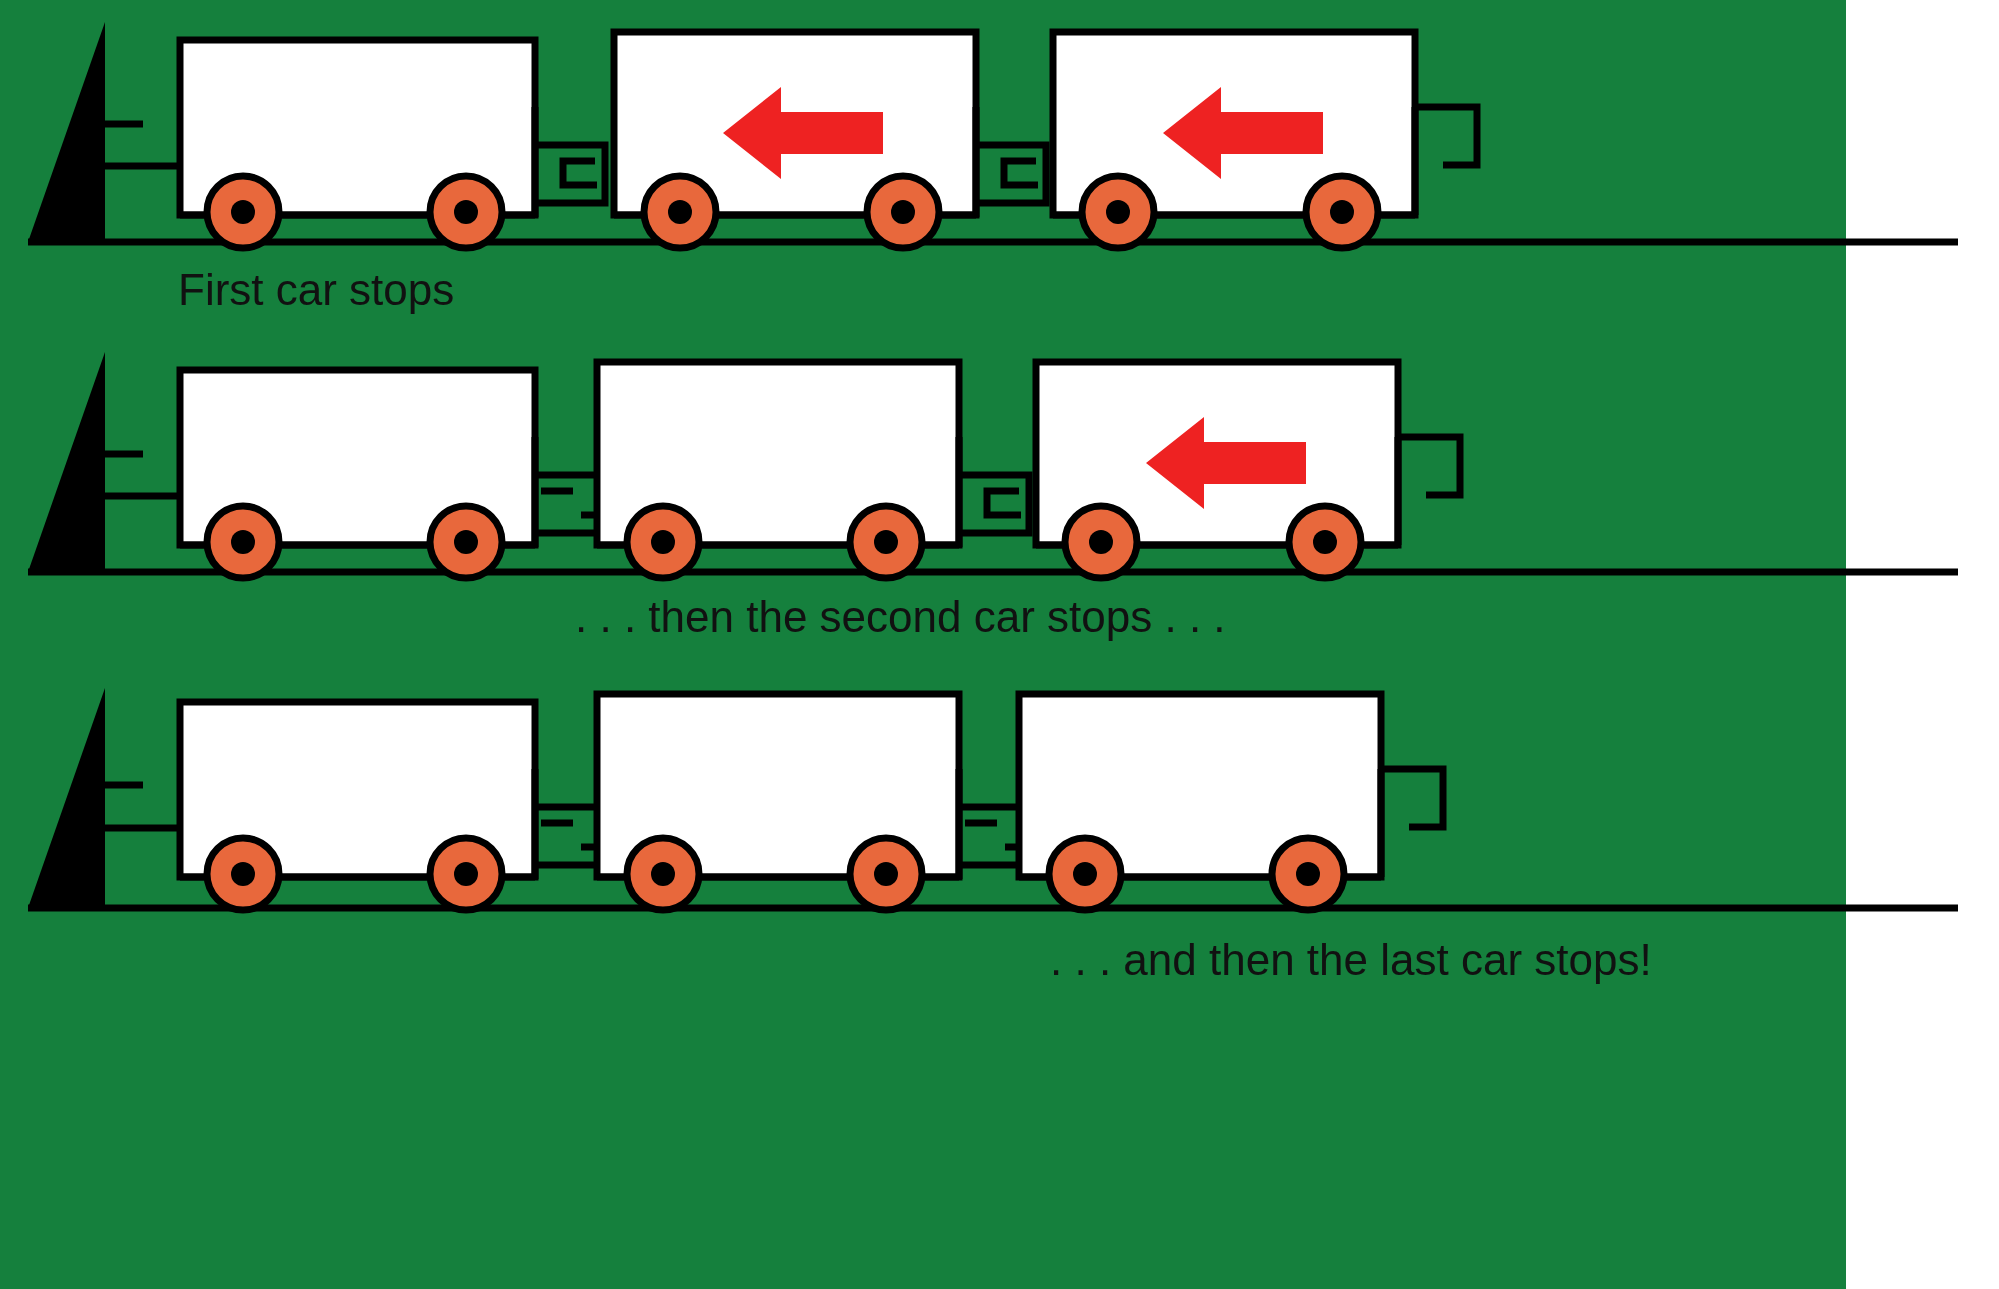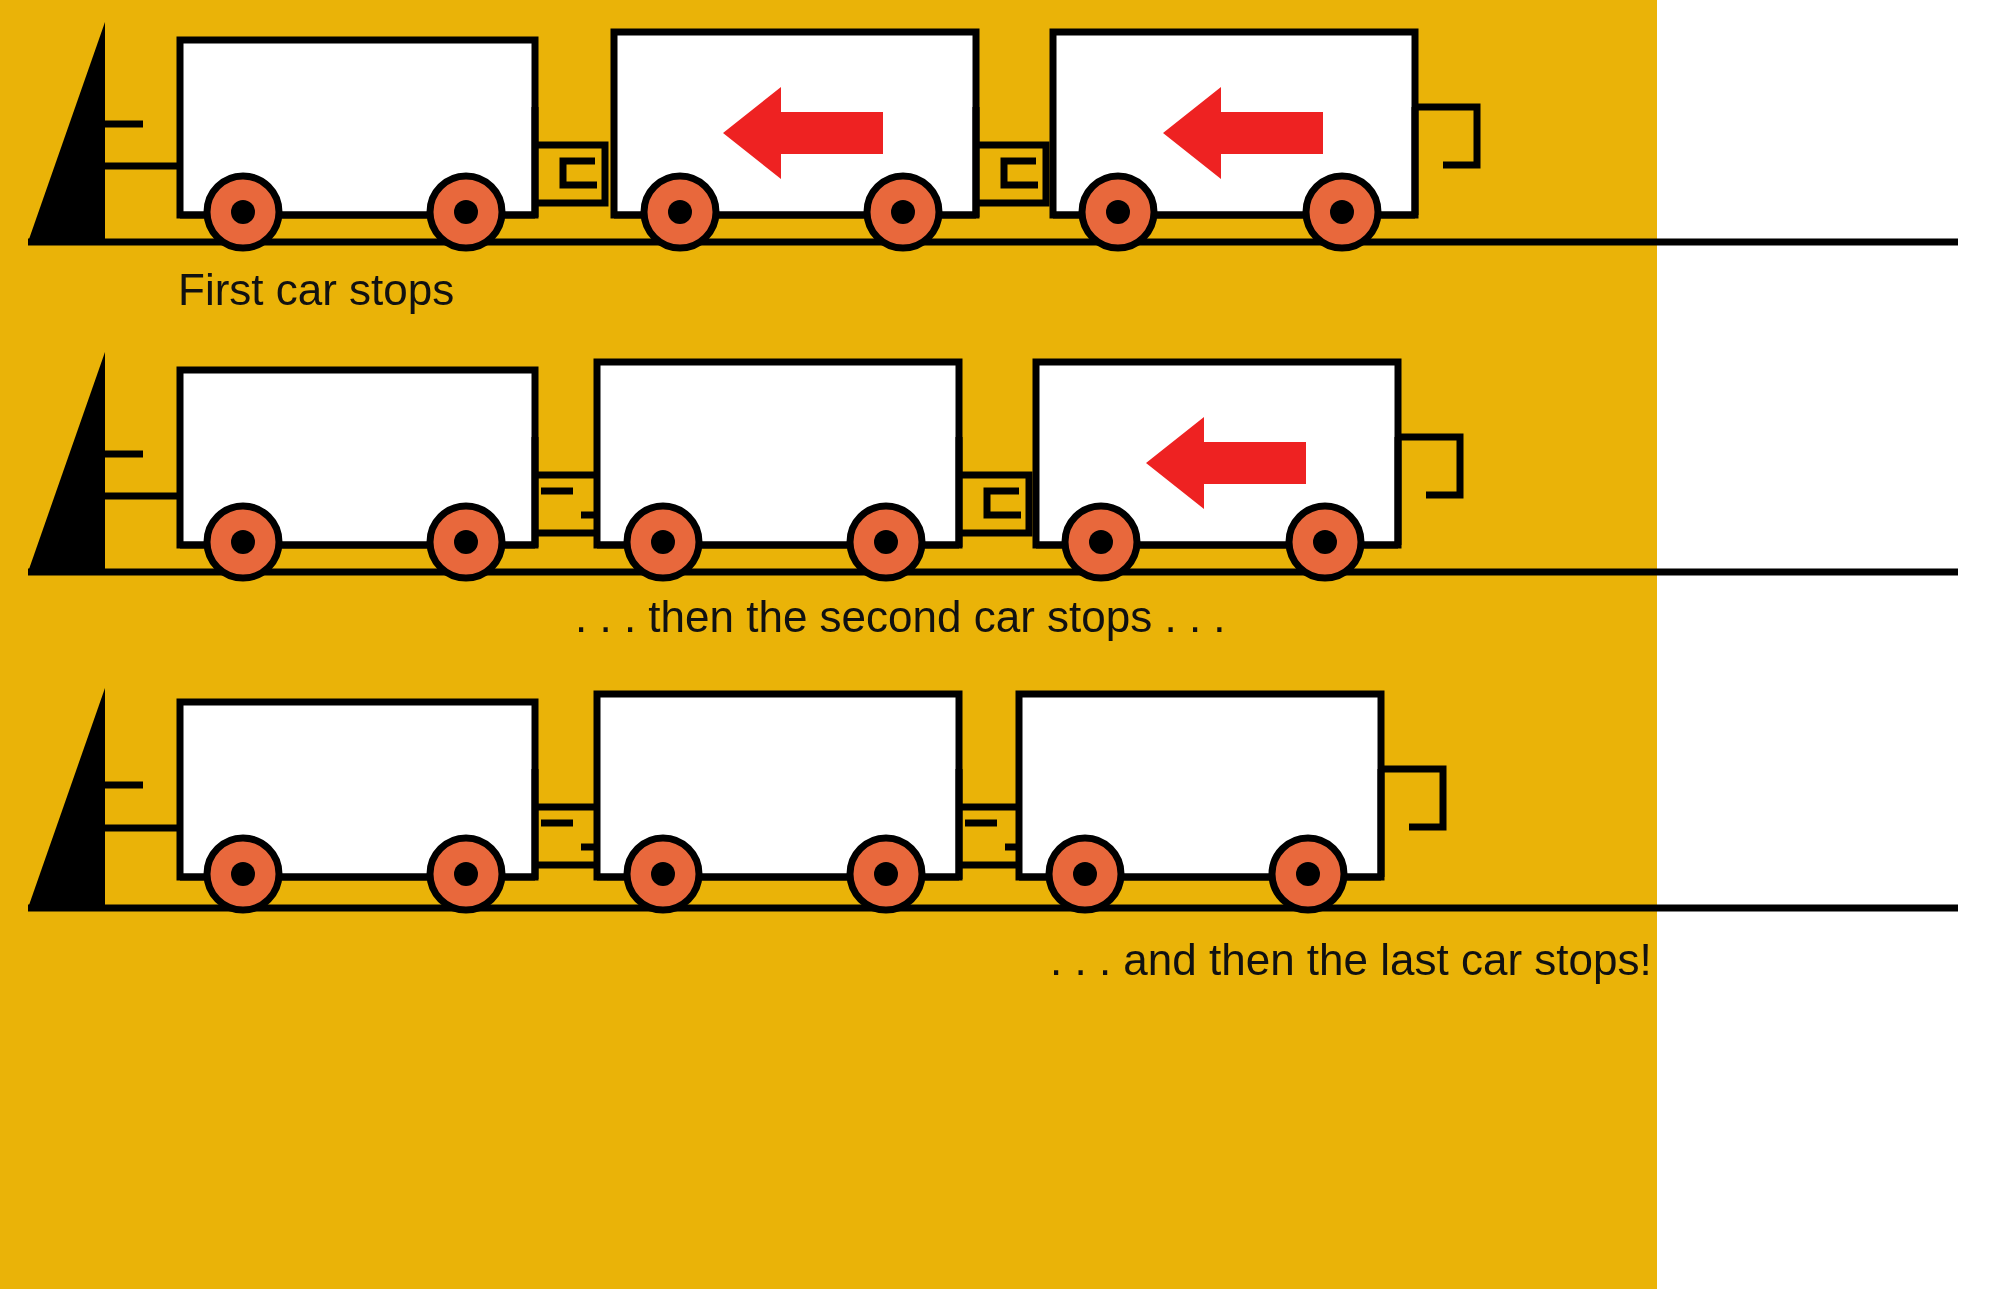--- a/index.html
+++ b/index.html
@@ -10,23 +10,23 @@
   }
   body {
     width: 1999px;
     height: 1289px;
     font-family: "Liberation Sans", sans-serif;
     overflow: hidden;
     position: relative;
   }
   #stage {
     position: relative;
-    width: 1657px;
+    width: 1846px;
     height: 1289px;
-    background: #eab308;
+    background: #15803d;
   }
   svg.diagram {
     display: block;
     width: 1999px;
     height: 1289px;
   }
   .caption {
     font-family: "Liberation Sans", sans-serif;
     font-size: 44px;
     fill: #111111;

